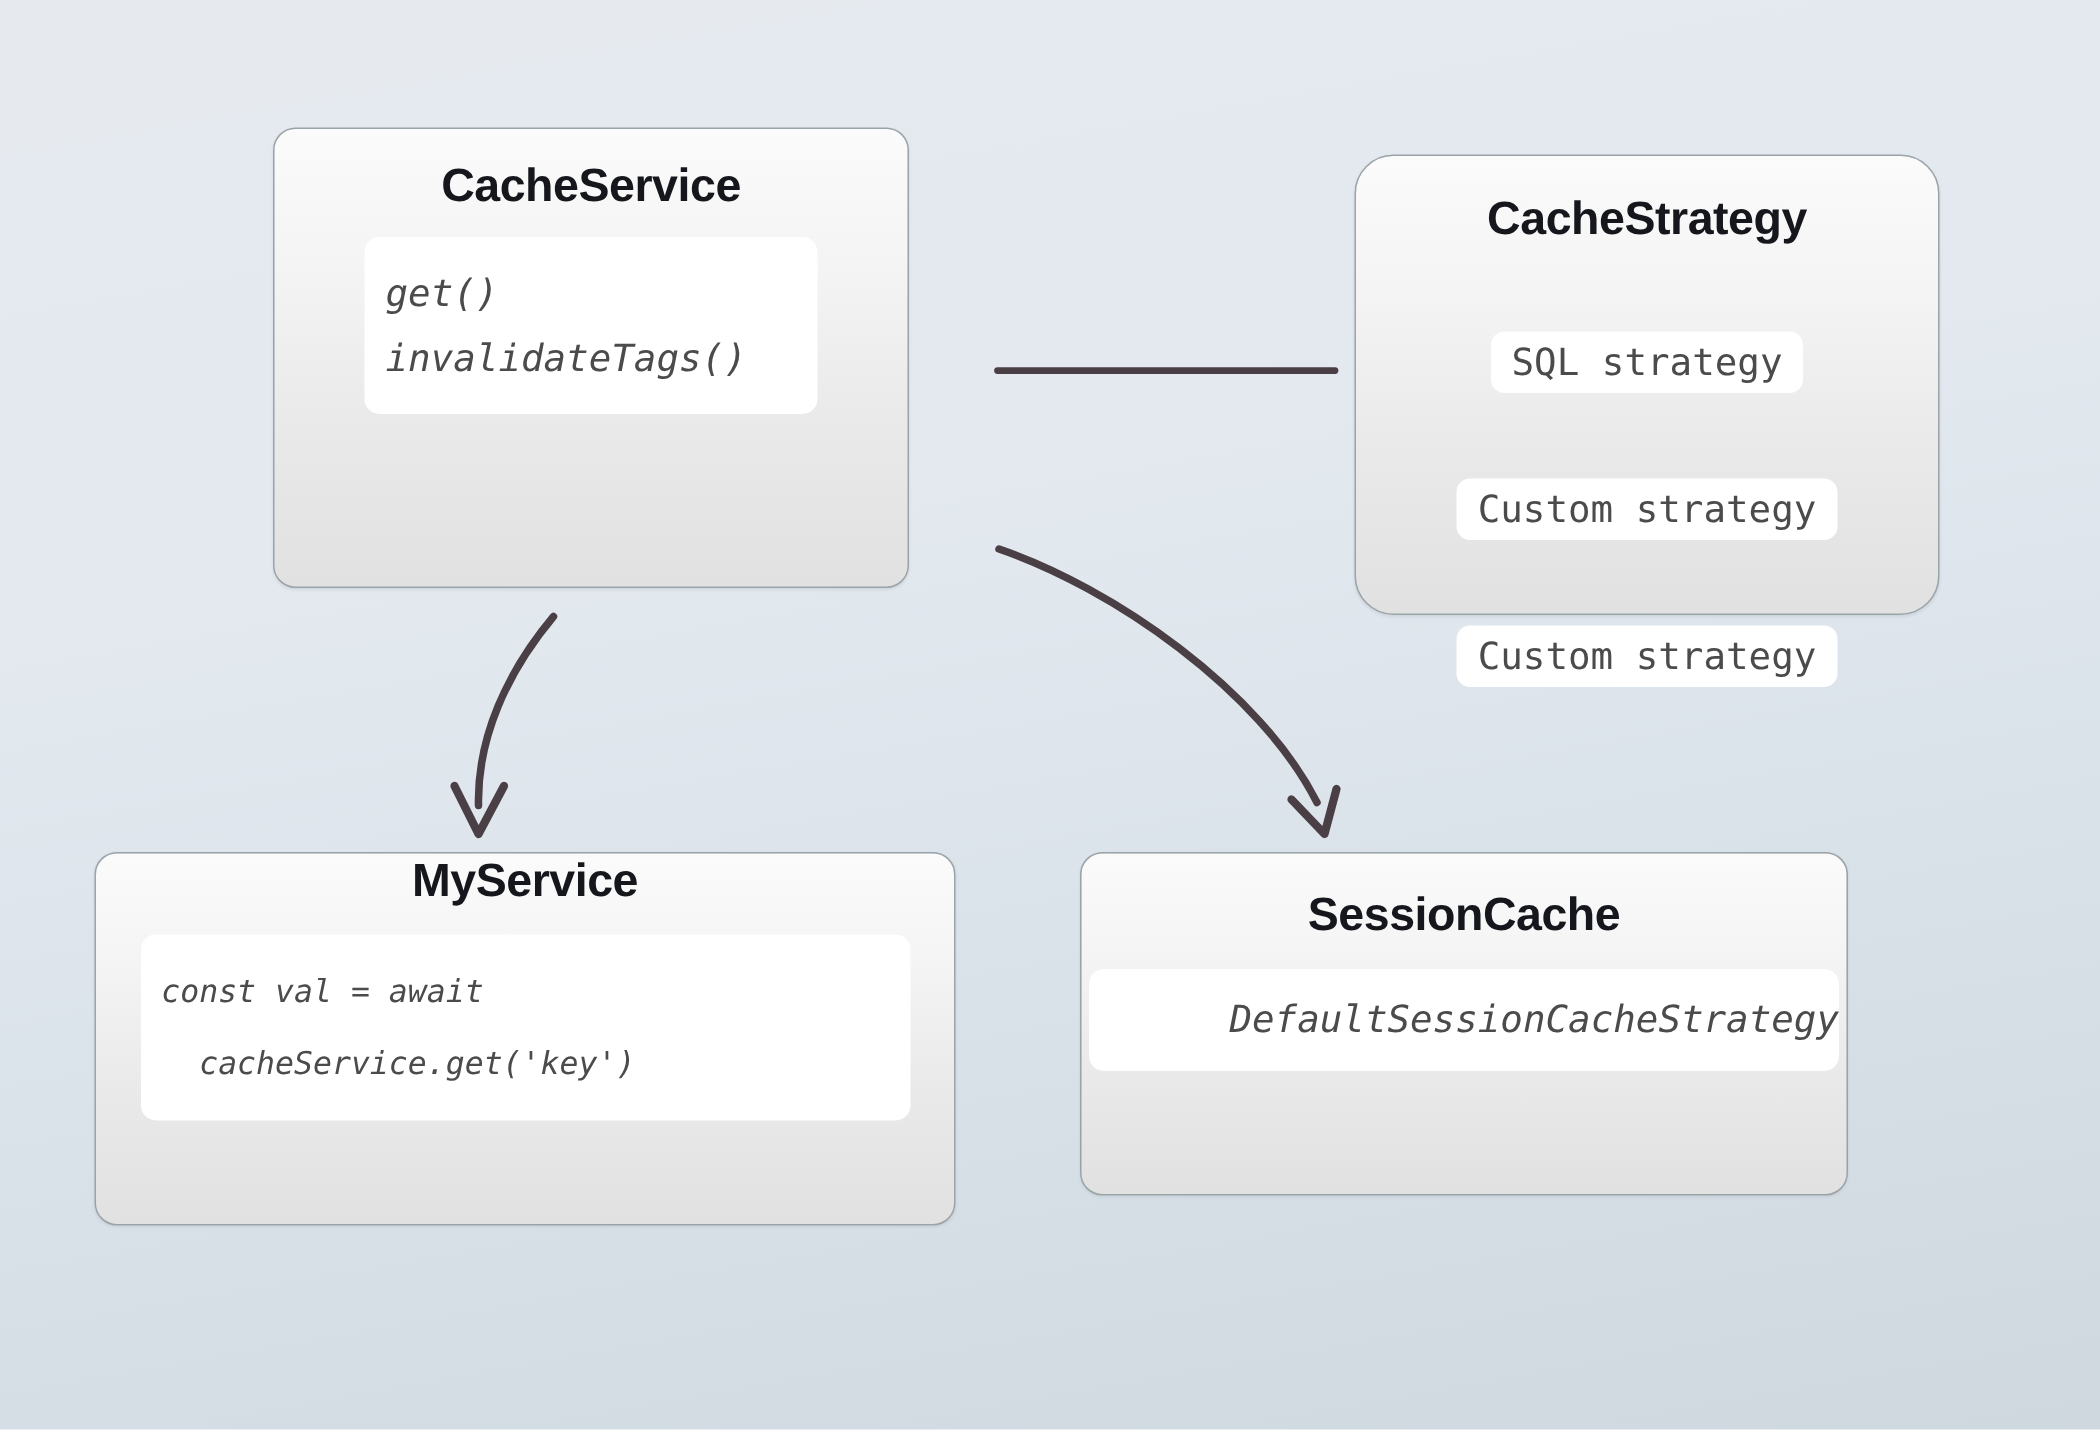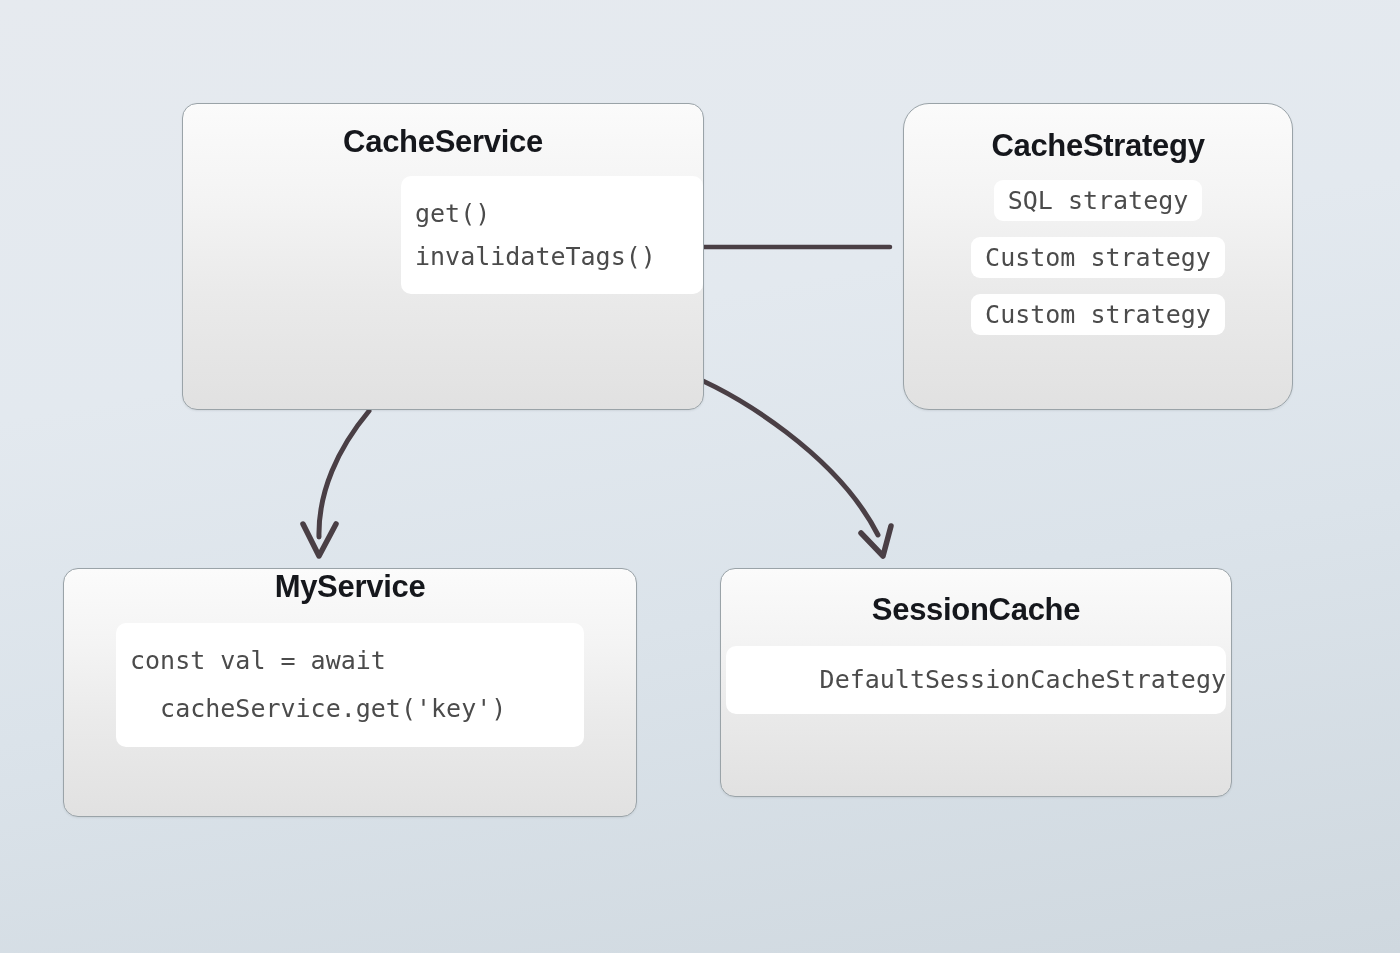--- a/index.html
+++ b/index.html
@@ -53,40 +53,42 @@
   
   .code-panel {
     background: #ffffff;
     border-radius: 10px;
     font-family: "DejaVu Sans Mono", "Liberation Mono", monospace;
     color: #4b4b4b;
     box-sizing: border-box;
   }
   .code-line {
     white-space: pre;
+    font-style: italic;
   }
 
   
   .pill {
     background: #ffffff;
     border-radius: 9px;
     font-family: "DejaVu Sans Mono", "Liberation Mono", monospace;
     color: #4b4b4b;
     white-space: pre;
     display: inline-block;
   }
   .pill-row {
     width: 100%;
     display: flex;
     justify-content: center;
+    margin-top: 41px;
   }
 
   
   #node-cache-service {
-    left: 182px;  top: 103px;  width: 522px;  height: 307px; align-items: flex-end;
+    left: 182px;  top: 85px;  width: 424px;  height: 307px;
   }
   #node-cache-service .node-title { font-size: 31px; margin-top: 20px; }
   #node-cache-service .code-panel {
     width: 302px; margin-top: 16px;
     padding: 16px 0 16px 14px;
     font-size: 25px; line-height: 43px;
   }
 
   #node-cache-strategy {
     left: 903px;  top: 103px;  width: 390px;  height: 307px; border-radius: 26px;
@@ -95,23 +97,23 @@
   #node-cache-strategy .pill-stack { margin-top: 16px; width: 100%; }
   #node-cache-strategy .pill {
     font-size: 25px; padding: 6px 14px; margin-bottom: 16px;
   }
 
   #node-my-service {
     left: 63px;  top: 568px;  width: 574px;  height: 249px;
   }
   #node-my-service .node-title { font-size: 31px; }
   #node-my-service .code-panel {
-    width: 468px; margin-top: 18px;
+    width: 513px; margin-top: 18px;
     padding: 14px 0 14px 14px;
-    font-size: 25px; line-height: 48px;
+    font-size: 21px; line-height: 48px;
   }
 
   #node-session-cache {
     left: 720px;  top: 568px;  width: 512px;  height: 229px;
   }
   #node-session-cache .node-title { font-size: 31px; margin-top: 23px; }
   #node-session-cache .code-panel {
     width: 500px; margin-top: 18px;
     padding: 14px 0;
     font-size: 25px; line-height: 40px;

